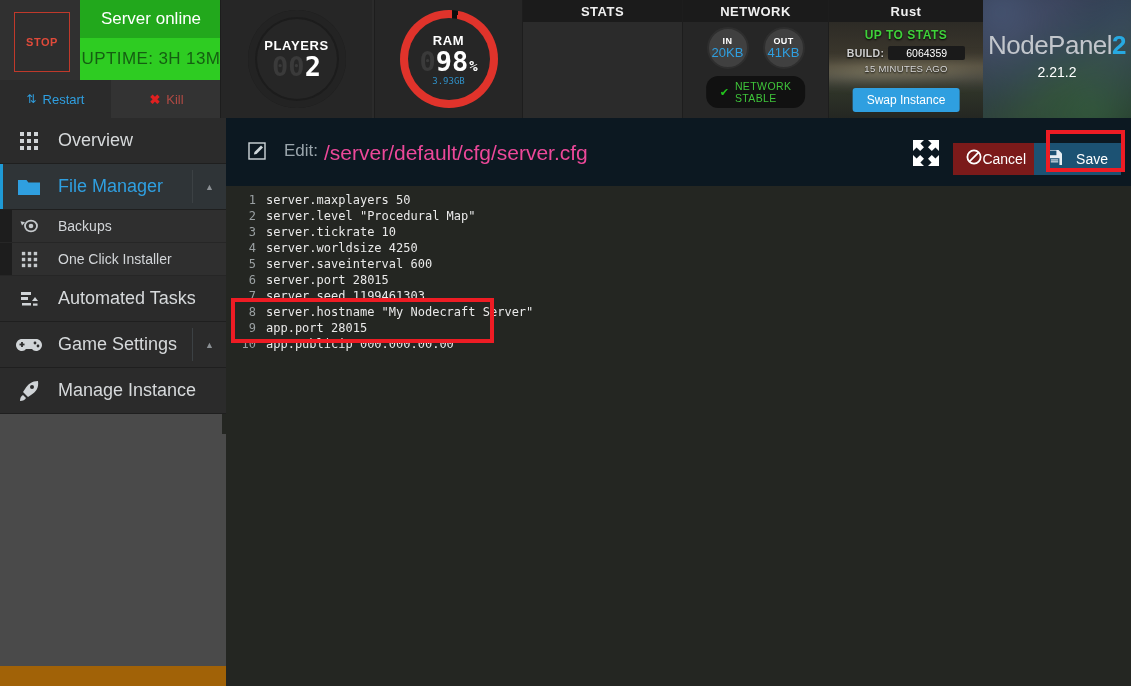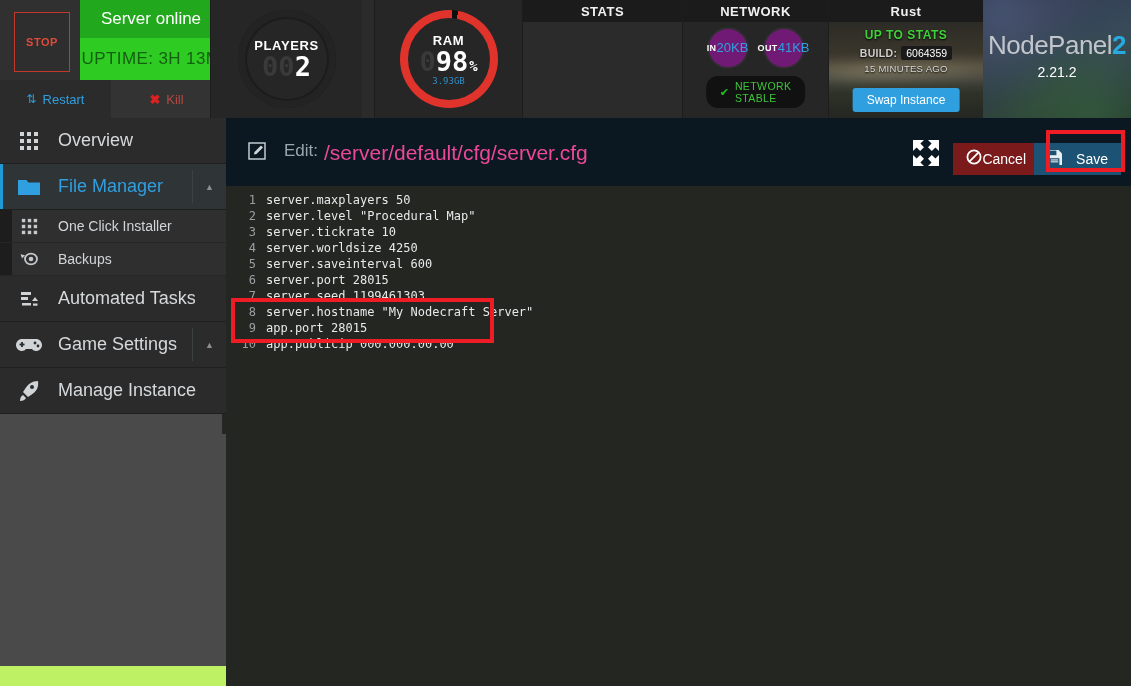--- a/index.html
+++ b/index.html
@@ -43,21 +43,21 @@
 
   
   .tpanel { position: absolute; top: 0; height: 118px; background: #2b2b2b; border-left: 1px solid #1d1d1d; }
   .tpanel-head {
     height: 22px; background: #1b1b1b; display: flex; align-items: center; justify-content: center;
     color: #f0f0f0; font-size: 13px; font-weight: bold; letter-spacing: .5px;
   }
   .tpanel-body { position: relative; height: 96px; background: #262626; }
 
   
-  .p-players { left: 210px; width: 152px; padding-left: 40px; }
+  .p-players { left: 220px; width: 152px; padding-left: 40px; }
   .p-ram     { left: 374px; width: 148px; }
   .gauge-wrap { position: absolute; left: 0; top: 0; width: 100%; height: 118px; background: #262626;
     display: flex; align-items: center; justify-content: center; }
   .ring { position: relative; width: 98px; height: 98px; border-radius: 50%; }
   .ring-players { background: #1c1c1c; box-shadow: inset 0 0 0 7px #232323; }
   .ring-inner {
     position: absolute; left: 9px; top: 9px; right: 9px; bottom: 9px;
     border-radius: 50%; background: #262626;
     display: flex; flex-direction: column; align-items: center; justify-content: center;
   }
@@ -86,22 +86,22 @@
   }
   .bar-fill { position: absolute; left: 0; top: 0; height: 100%; background: #2f9fe0; border-radius: 9px; }
   .bar-txt { position: absolute; right: 5px; top: 0; height: 100%; display: flex; align-items: center;
     color: #fff; font-size: 11px; }
   .bar-txt.dark { color: #cfe6f5; }
 
   
   .p-net { left: 682px; width: 146px; }
   .net-circles { position: absolute; left: 0; top: 5px; width: 100%; display: flex; justify-content: center; gap: 14px; }
   .net-c {
-    width: 42px; height: 42px; border-radius: 50%; background: #701a75; border: 2px solid #2e2e2e;
-    display: flex; flex-direction: row; align-items: center; justify-content: center;
+    width: 42px; height: 42px; border-radius: 50%; background: #404040; border: 2px solid #2e2e2e;
+    display: flex; flex-direction: column; align-items: center; justify-content: center;
   }
   .net-c .nl { color: #fff; font-size: 9px; font-weight: bold; letter-spacing: .4px; }
   .net-c .nv { color: #2f9fe0; font-size: 13px; margin-top: -1px; }
   .net-stable {
     position: absolute; left: 50%; transform: translateX(-50%); top: 54px;
     background: #111; border-radius: 12px; padding: 4px 14px;
     display: flex; align-items: center; gap: 6px;
   }
   .net-stable .chk { color: #22c41c; font-size: 11px; }
   .net-stable .txt { color: #3fc43a; font-size: 10.5px; letter-spacing: .4px; }
@@ -120,21 +120,21 @@
     filter: blur(6px);
   }
   .rust-overlay { position: absolute; left: 0; top: 0; width: 100%; height: 96px; }
   .rust-uptodate { position: absolute; left: 0; top: 6px; width: 100%; text-align: center;
     color: #3fd13a; font-size: 12px; font-weight: bold; letter-spacing: .5px;
     text-shadow: 0 1px 2px #000; }
   .rust-build { position: absolute; left: 0; top: 24px; width: 100%;
     display: flex; align-items: center; justify-content: center; gap: 4px; }
   .rust-build .bl { color: #cfcfcf; font-size: 10.5px; font-weight: bold; letter-spacing: .3px;
     text-shadow: 0 1px 2px #000; }
-  .rust-build .bv { color: #fff; font-size: 10.5px; background: #1a1a1a; padding: 1px 5px; border-radius: 2px; }
+  .rust-build .bv { color: #fff; font-size: 10.5px; background: #1a1a1a; padding: 1px 18px; border-radius: 2px; }
   .rust-ago { position: absolute; left: 0; top: 41px; width: 100%; text-align: center;
     color: #d8d8d8; font-size: 9.5px; letter-spacing: .3px; text-shadow: 0 1px 2px #000; }
   .rust-swap {
     position: absolute; left: 50%; transform: translateX(-50%); top: 66px;
     background: #2f9fe0; color: #fff; font-size: 12px; padding: 5px 14px; border-radius: 3px;
     cursor: pointer; white-space: nowrap;
   }
 
   
   .p-logo { position: absolute; left: 983px; top: 0; width: 148px; height: 118px; overflow: hidden;
@@ -147,21 +147,21 @@
                 radial-gradient(circle at 25% 90%, rgba(50,80,60,.45), transparent 50%);
     filter: blur(10px);
   }
   .logo-txt { position: absolute; left: 0; top: 30px; width: 100%; text-align: center;
     font-size: 26px; color: #c2c6cc; letter-spacing: -.5px; }
   .logo-txt b { color: #27a9e1; font-weight: bold; }
   .logo-ver { position: absolute; left: 0; top: 64px; width: 100%; text-align: center;
     color: #fff; font-size: 14px; }
 
   
-  .sidebar { position: absolute; left: 0; top: 118px; width: 226px; height: 568px; background: #bef264; }
+  .sidebar { position: absolute; left: 0; top: 118px; width: 226px; height: 568px; background: #a16207; }
   .nav { background: #2b2b2b; }
   .nav-item {
     position: relative; height: 46px; display: flex; align-items: center;
     border-bottom: 1px solid #1f1f1f; background: #2b2b2b; cursor: pointer;
   }
   .nav-item.active { background: #2f3437; }
   .nav-item.active::before {
     content: ""; position: absolute; left: 0; top: 0; bottom: 0; width: 3px; background: #1f9ad6;
   }
   .nav-ic { width: 58px; display: flex; align-items: center; justify-content: center; }
@@ -346,47 +346,47 @@
           <svg width="24" height="20" viewBox="0 0 24 20" fill="none" stroke="#2f9fe0" stroke-width="2">
             <path d="M2 17V4h7l2 2.5h11V17z" fill="#2f9fe0"></path>
           </svg>
         </span>
         <span class="nav-lb">File Manager</span>
         <span class="nav-arrow">▲</span>
       </div>
 
       <div class="sub-item">
         <span class="sub-ic">
+          <svg width="20" height="14" viewBox="0 0 20 14" fill="#c5c9cc">
+            <path d="M4 7a6 5 0 0 1 12 0 6 5 0 0 1-12 0z" opacity=".0"></path>
+            <ellipse cx="12" cy="7" rx="6" ry="5.4" fill="none" stroke="#c5c9cc" stroke-width="1.8"></ellipse>
+            <circle cx="12" cy="7" r="2.3" fill="#c5c9cc"></circle>
+            <path d="M6 3.2 1.5 2.2 3 6.6z" fill="#c5c9cc"></path>
+          </svg>
+        </span>
+        <span class="sub-lb">Backups</span>
+      </div>
+
+      <div class="sub-item">
+        <span class="sub-ic">
           <svg width="17" height="17" viewBox="0 0 20 20" fill="#c5c9cc">
             <rect x="1" y="1" width="4" height="4"></rect>
               <rect x="8" y="1" width="4" height="4"></rect>
               <rect x="15" y="1" width="4" height="4"></rect>
             <rect x="1" y="8" width="4" height="4"></rect>
               <rect x="8" y="8" width="4" height="4"></rect>
               <rect x="15" y="8" width="4" height="4"></rect>
             <rect x="1" y="15" width="4" height="4"></rect>
               <rect x="8" y="15" width="4" height="4"></rect>
               <rect x="15" y="15" width="4" height="4"></rect>
           </svg>
         </span>
         <span class="sub-lb">One Click Installer</span>
       </div>
 
-      <div class="sub-item">
-        <span class="sub-ic">
-          <svg width="20" height="14" viewBox="0 0 20 14" fill="#c5c9cc">
-            <path d="M4 7a6 5 0 0 1 12 0 6 5 0 0 1-12 0z" opacity=".0"></path>
-            <ellipse cx="12" cy="7" rx="6" ry="5.4" fill="none" stroke="#c5c9cc" stroke-width="1.8"></ellipse>
-            <circle cx="12" cy="7" r="2.3" fill="#c5c9cc"></circle>
-            <path d="M6 3.2 1.5 2.2 3 6.6z" fill="#c5c9cc"></path>
-          </svg>
-        </span>
-        <span class="sub-lb">Backups</span>
-      </div>
-
       <div class="nav-item">
         <span class="nav-ic">
           <svg width="22" height="22" viewBox="0 0 22 22" fill="#d0d4d7">
             <path d="M3 4h10v3H3zM3 9h7v3H3z"></path>
             <path d="M14 13l3-4 3 4z"></path>
             <path d="M4 15h9v2.5H4z"></path>
             <path d="M15 15.5h4.5v2.2H15z"></path>
           </svg>
         </span>
         <span class="nav-lb">Automated Tasks</span>

